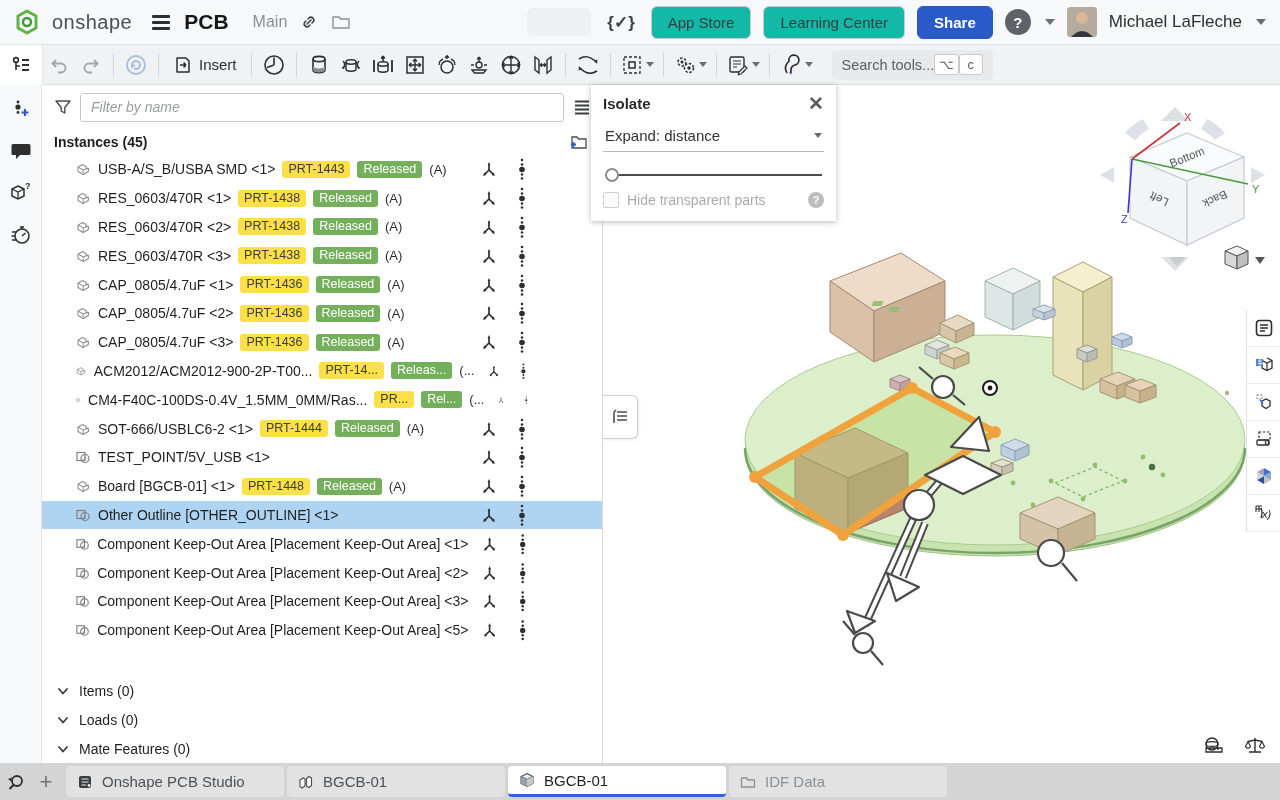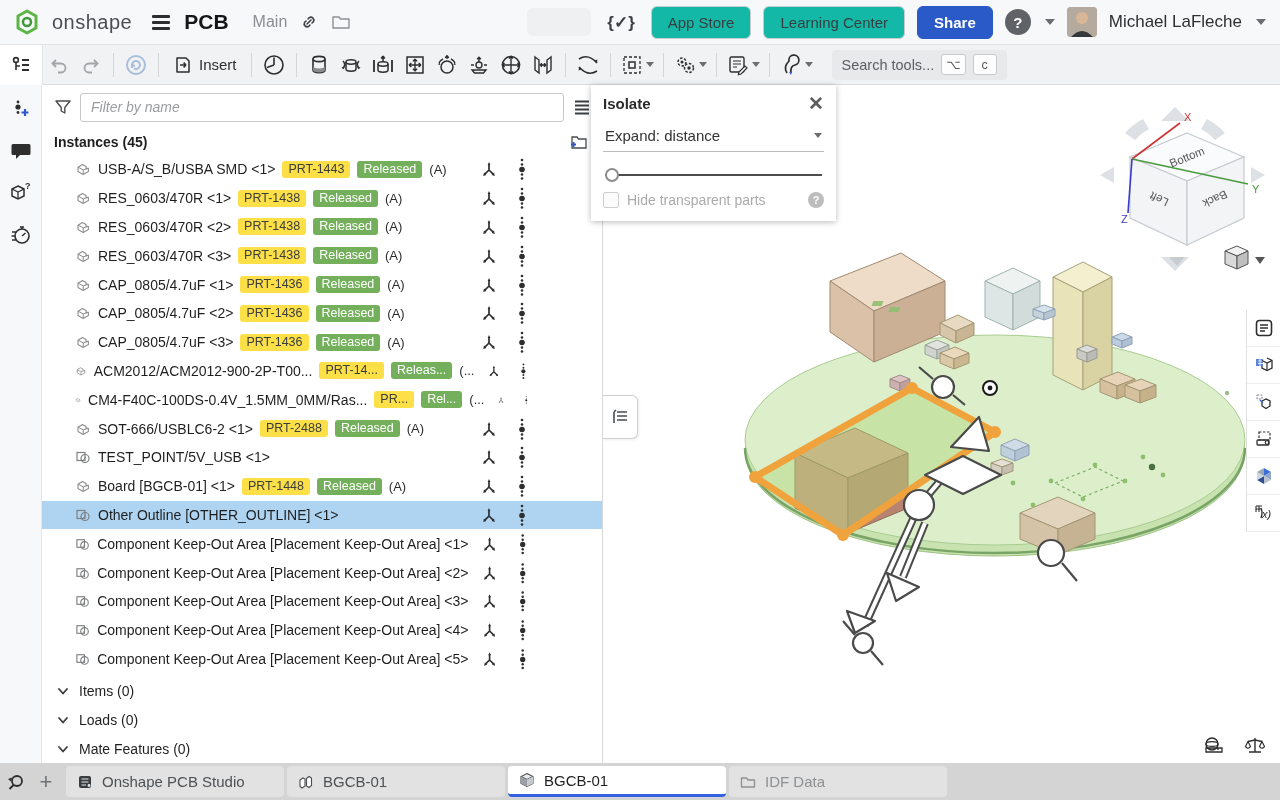--- a/index.html
+++ b/index.html
@@ -30,21 +30,21 @@
   .rail-tab{width:42px;height:40px;background:#fff;display:flex;align-items:center;justify-content:center;
     border-right:1px solid #e4e5e6}
   .tbtn{width:30px;height:30px;margin:0 1px;border-radius:3px;display:flex;align-items:center;justify-content:center}
   .tsep{width:1px;height:24px;background:#d4d5d6;margin:0 6px}
   .insert-btn{display:flex;align-items:center;gap:6px;padding:0 8px;height:30px;border-radius:3px;
     font-size:15px;color:#2e2e2e}
   .drop-group{display:flex;align-items:center;gap:2px;padding:0 3px}
   .dropcaret{width:0;height:0;border-left:4px solid transparent;border-right:4px solid transparent;
     border-top:5px solid #6b6e71}
   .search-pill{margin-left:16px;height:30px;background:#e8e9ea;border-radius:4px;display:flex;align-items:center;
-    gap:7px;padding:0 10px;color:#5a5e62;font-size:14.5px}
+    padding:0 10px;color:#5a5e62;font-size:14.5px}
   .key-badge{min-width:14px;height:19px;padding:0 4px;border:1px solid #c7c9cb;background:#fdfdfd;border-radius:3px;
     font-size:12.5px;color:#55585b;display:flex;align-items:center;justify-content:center}
   
   .main{display:flex;height:678px;position:relative}
   .rail{width:42px;background:#f7f8f9;border-right:1px solid #e4e5e6;display:flex;flex-direction:column;
     align-items:center;padding-top:14px;gap:20px;box-sizing:border-box}
   .panel{width:561px;background:#fff;border-right:1px solid #d8d9da;display:flex;flex-direction:column;box-sizing:border-box}
   .filter-row{height:44px;display:flex;align-items:center;gap:8px;padding:0 10px 0 12px;box-sizing:border-box}
   .filter-input{flex:1;height:29px;border:1px solid #c6c8ca;border-radius:3px;padding:0 10px;font-size:14px;
     font-family:"Liberation Sans",sans-serif;color:#ef4444;box-sizing:border-box}
@@ -515,21 +515,21 @@
           </svg>
           <svg class="idof">
             <use href="#sym-dof"></use>
           </svg>
         </div>
         <div class="row">
           <svg class="i16">
             <use href="#sym-part"></use>
           </svg>
           <span class="rname">SOT-666/USBLC6-2 &lt;1&gt;</span>
-          <span class="pill gray">PRT-2488</span>
+          <span class="pill gray">PRT-1444</span>
           <span class="pill green">Released</span>
           <span class="rver">(A)</span>
           <span class="rspacer"></span>
           <svg class="i16">
             <use href="#sym-mate"></use>
           </svg>
           <svg class="idof">
             <use href="#sym-dof"></use>
           </svg>
         </div>
@@ -599,33 +599,20 @@
           </svg>
           <svg class="idof">
             <use href="#sym-dof"></use>
           </svg>
         </div>
         <div class="row">
           <svg class="i16">
             <use href="#sym-surface"></use>
           </svg>
           <span class="rname">Component Keep-Out Area [Placement Keep-Out Area] &lt;3&gt;</span>
-          <span class="rspacer"></span>
-          <svg class="i16">
-            <use href="#sym-mate"></use>
-          </svg>
-          <svg class="idof">
-            <use href="#sym-dof"></use>
-          </svg>
-        </div>
-        <div class="row">
-          <svg class="i16">
-            <use href="#sym-surface"></use>
-          </svg>
-          <span class="rname">Component Keep-Out Area [Placement Keep-Out Area] &lt;4&gt;</span>
           <span class="rspacer"></span>
           <svg class="i16">
             <use href="#sym-mate"></use>
           </svg>
           <svg class="idof">
             <use href="#sym-dof"></use>
           </svg>
         </div>
         <div class="row">
           <svg class="i16">

